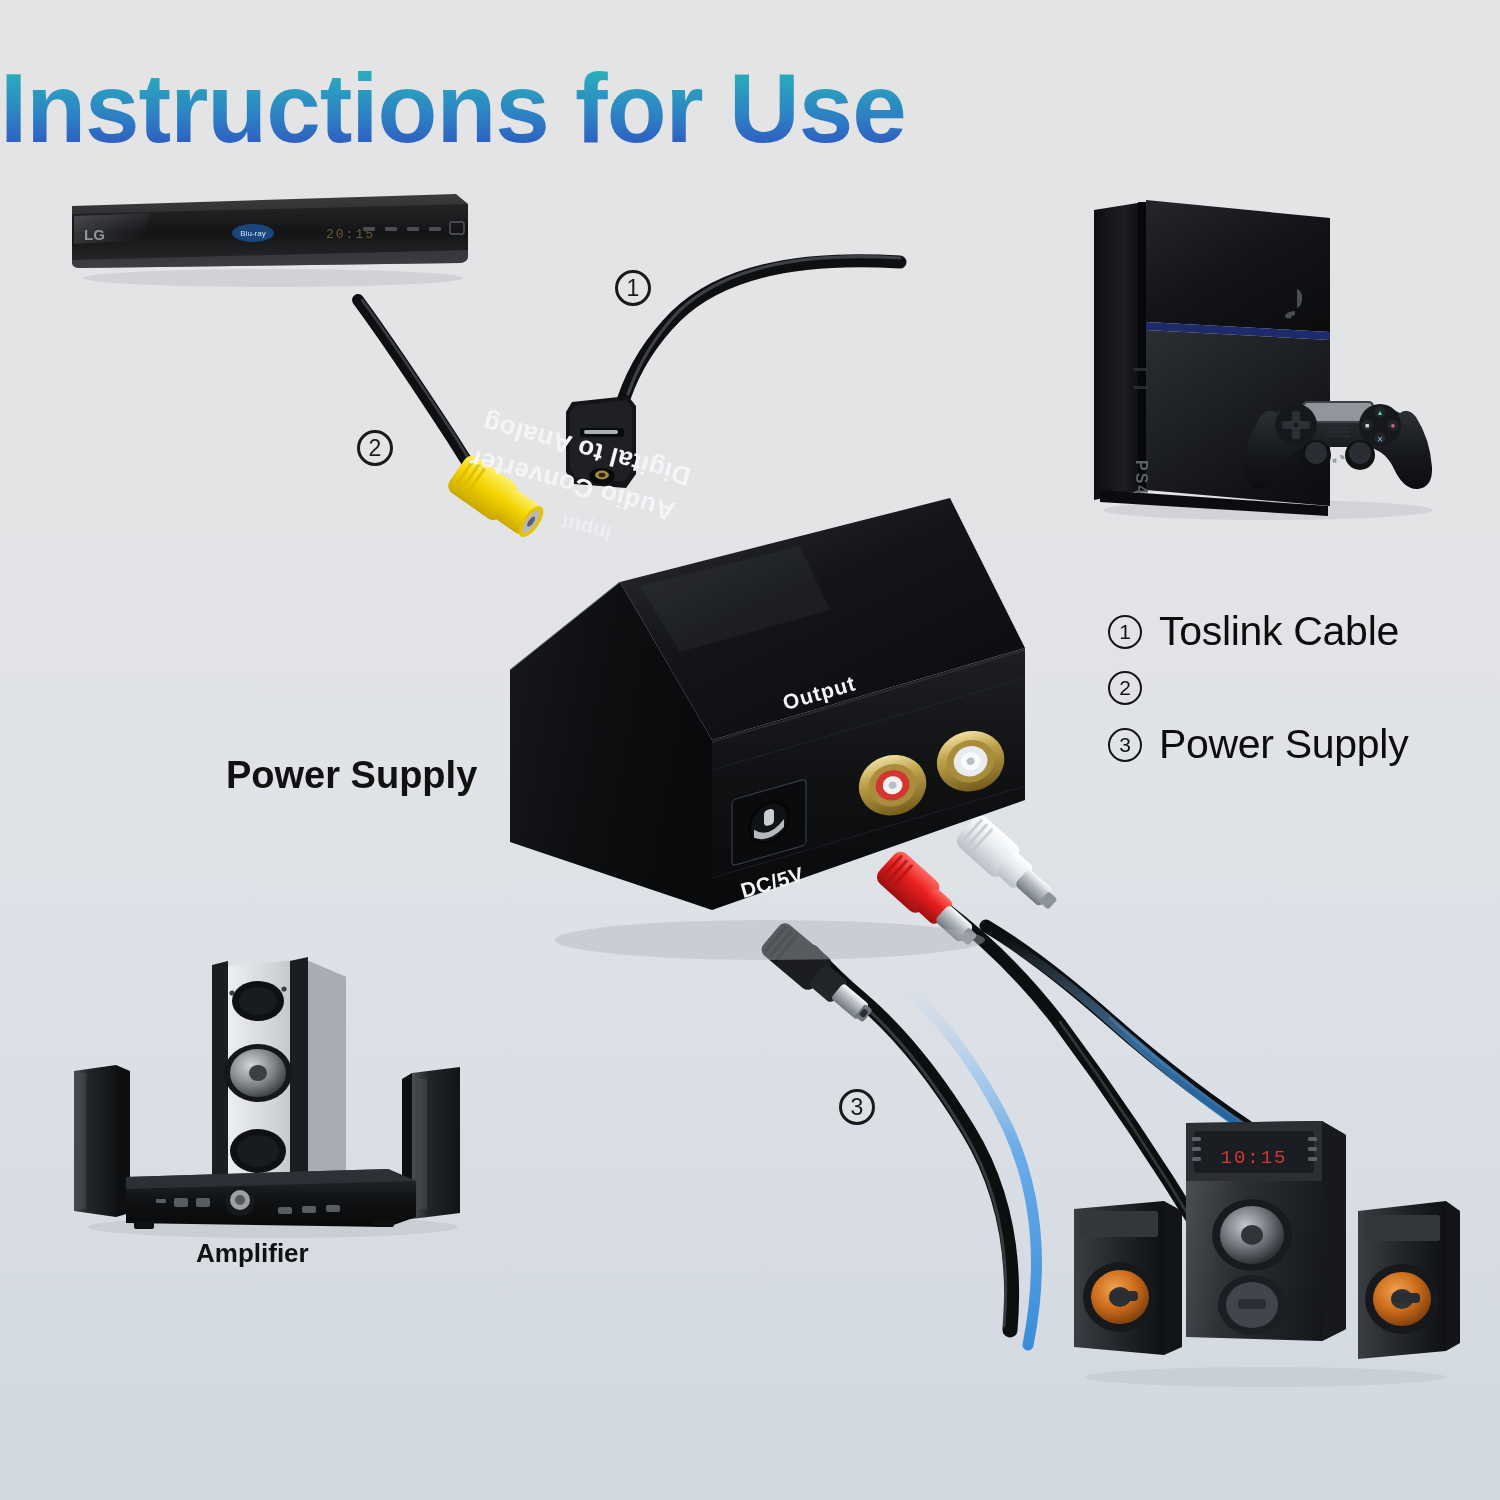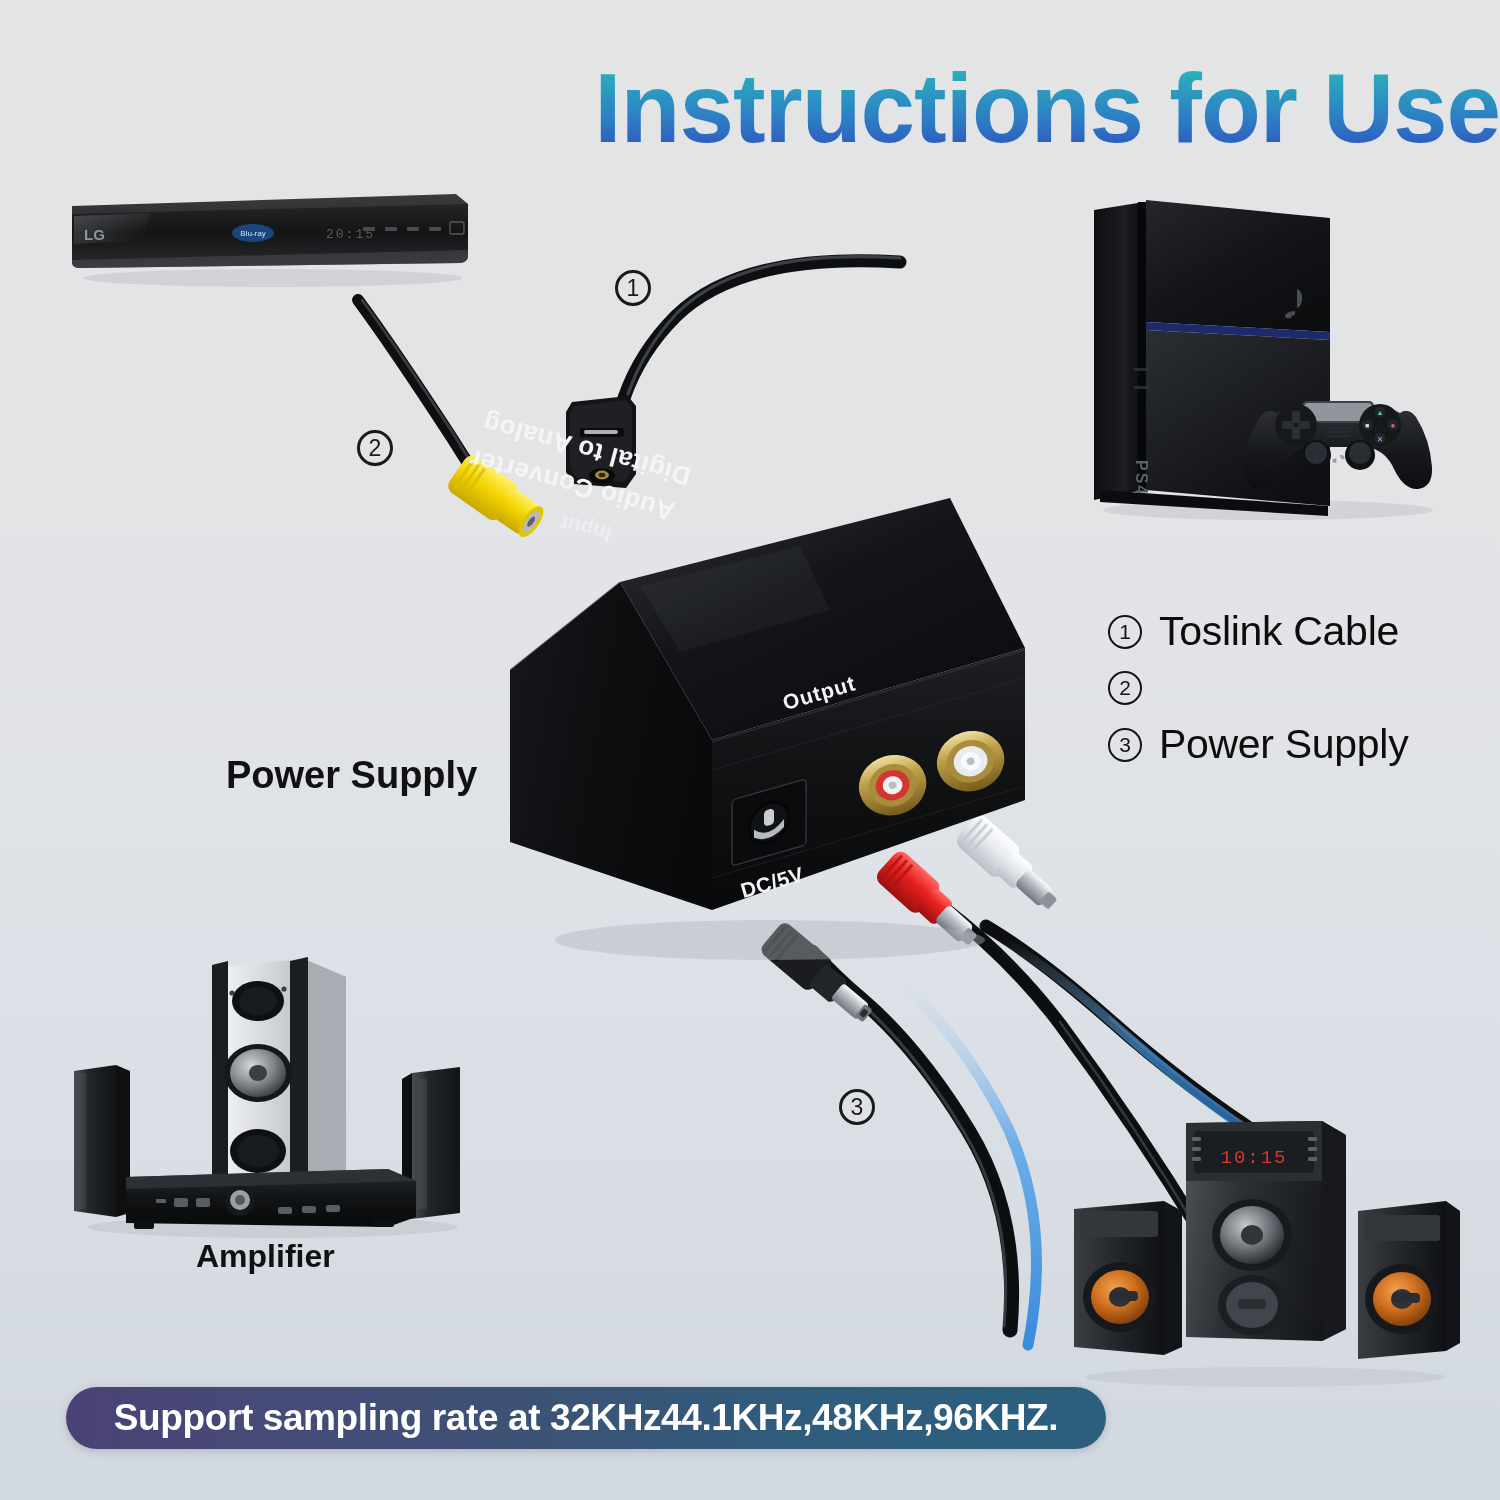--- a/index.html
+++ b/index.html
@@ -18,21 +18,21 @@
     position: absolute;
     inset: 0;
   }
 
   
   #page-title {
     position: absolute;
     left: 0;
     top: 52px;
     width: 1500px;
-    text-align: right;
+    text-align: left;
     font-size: 98px;
     font-weight: 700;
     letter-spacing: -1px;
     background: linear-gradient(to bottom, #25c6b6 0%, #2aa9bd 22%, #2d7fc4 58%, #2f55c0 88%, #3050bb 100%);
     -webkit-background-clip: text;
     background-clip: text;
     color: transparent;
     -webkit-text-fill-color: transparent;
     white-space: nowrap;
   }
@@ -605,33 +605,30 @@
       <ellipse cx="342" cy="184" rx="11" ry="10" fill="#2f3338"></ellipse>
       <rect x="332" y="178" width="28" height="10" rx="4" fill="#2a2d32"></rect>
     </svg>
   </div>
 
   <div class="marker" id="marker-1" style="left:615px; top:270px;">1</div>
   <div class="marker" id="marker-2" style="left:357px; top:430px;">2</div>
   <div class="marker" id="marker-3" style="left:839px; top:1089px;">3</div>
 
   <div class="plain-label" style="left:226px; top:754px;">Power Supply</div>
-  <div class="plain-label" style="left:196px; top:1238px; font-size:32px;">Amplifier</div>
+  <div class="plain-label" style="left:196px; top:1238px; font-size:26px;">Amplifier</div>
 
   <div id="legend">
     <div class="legend-row">
       <div class="circle-num">1</div>
       <div class="legend-text">Toslink Cable</div>
     </div>
     <div class="legend-row">
       <div class="circle-num">2</div>
     </div>
     <div class="legend-row">
       <div class="circle-num">3</div>
       <div class="legend-text">Power Supply</div>
     </div>
   </div>
 
-  <div id="support-banner">
-    <span>Support sampling rate at 32KHz44.1KHz,48KHz,96KHZ.</span>
-  </div>
 
 </div>
 
 </body></html>

